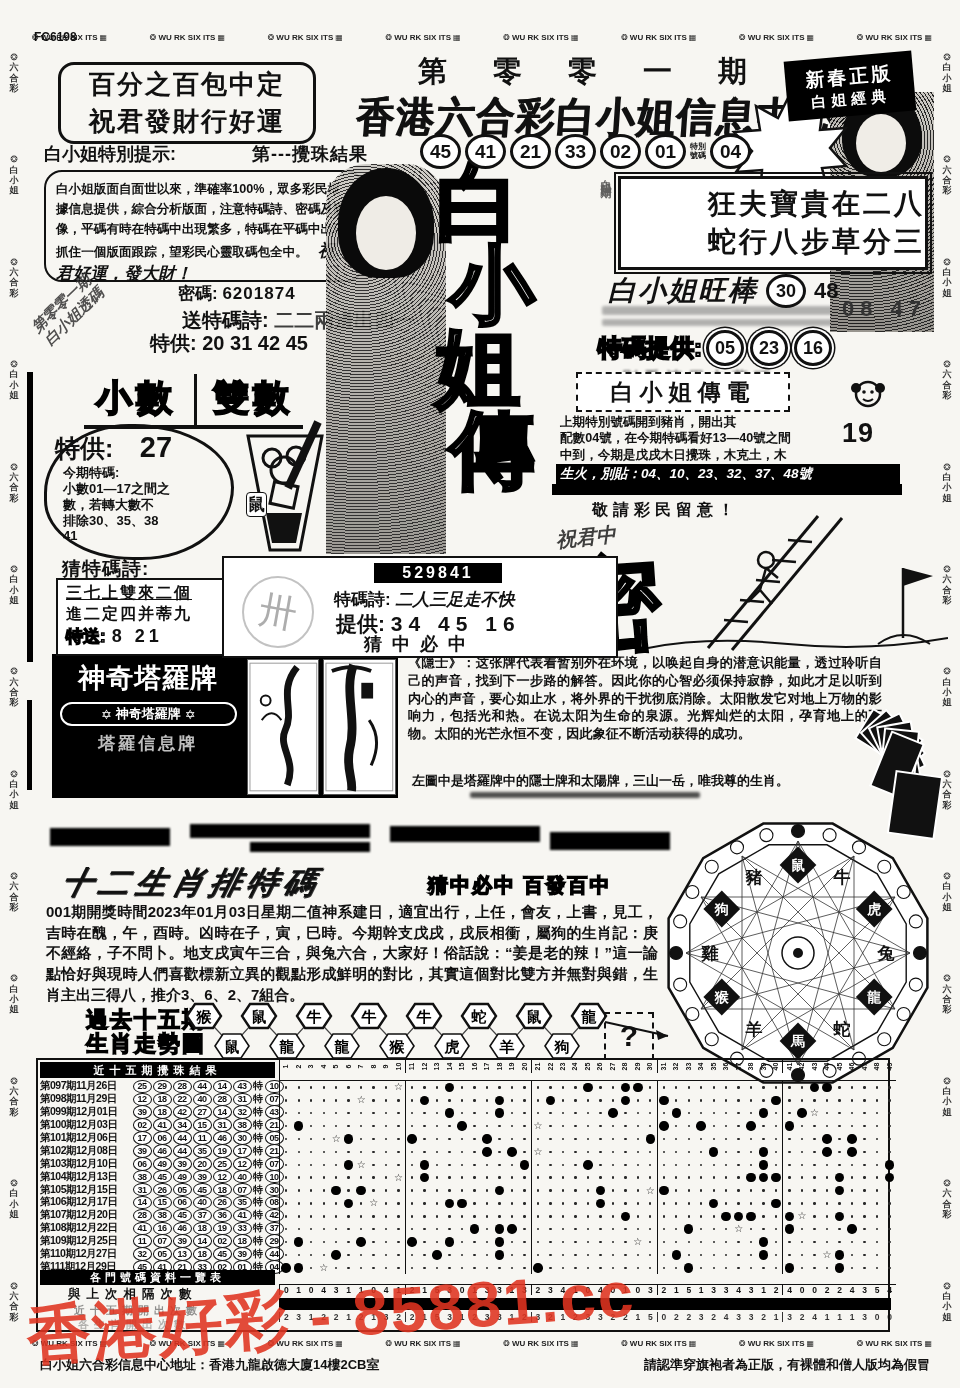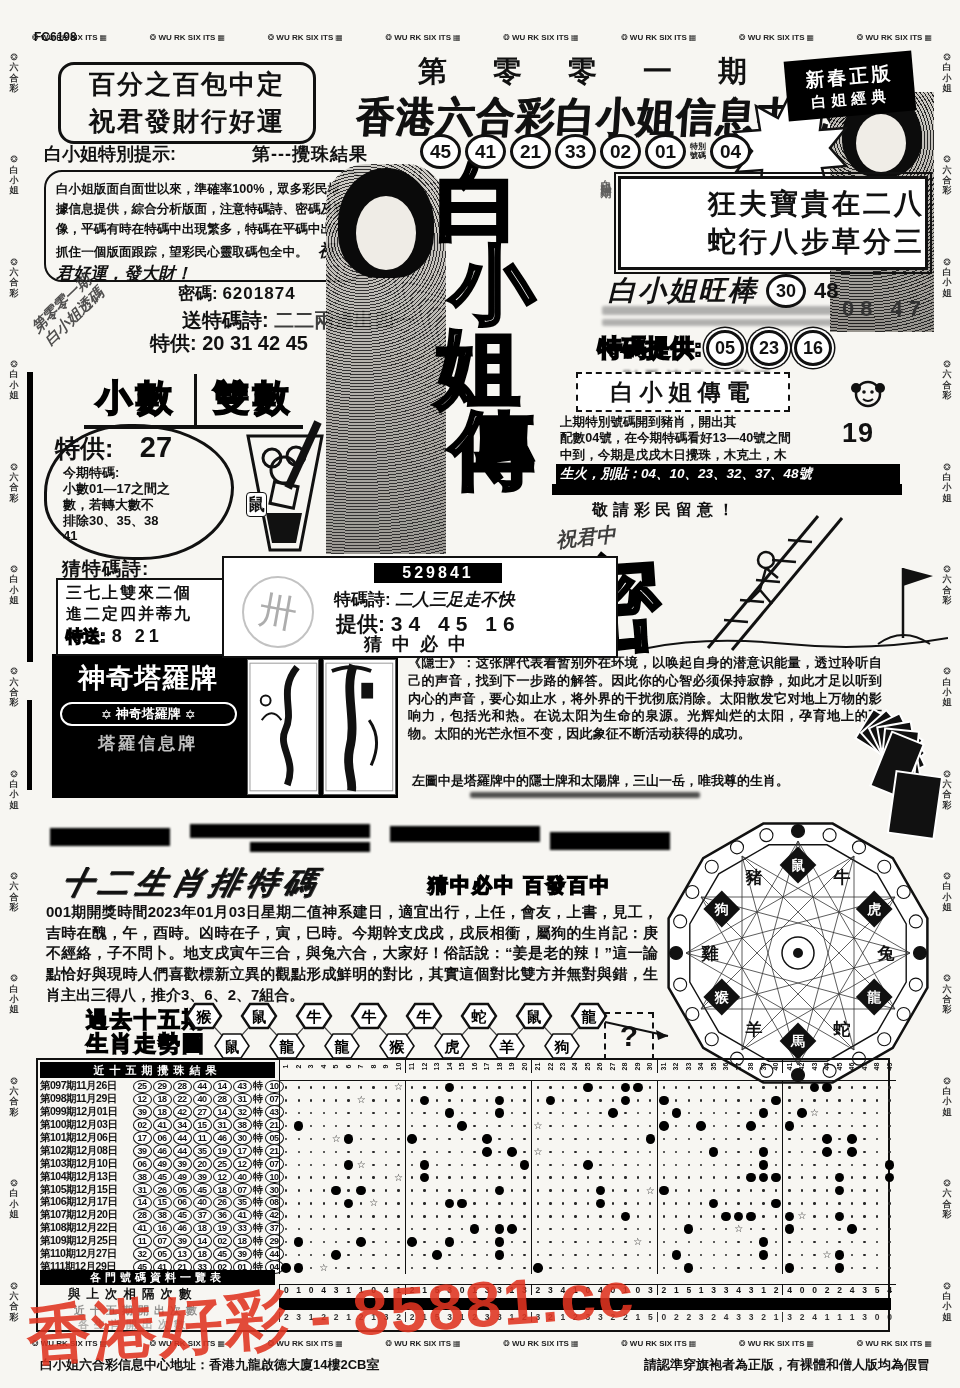--- a/index.html
+++ b/index.html
@@ -319,21 +319,21 @@
     <circle cx="42" cy="40" r="9" fill="none" stroke="#111" stroke-width="3"></circle>
     <circle cx="66" cy="38" r="9" fill="none" stroke="#111" stroke-width="3"></circle>
     <circle cx="54" cy="52" r="13" fill="none" stroke="#111" stroke-width="3"></circle>
     <rect x="42" y="66" width="24" height="22" fill="none" stroke="#111" stroke-width="3" transform="rotate(12 54 77)"></rect>
     <path d="M36 95 L72 95 L66 125 L42 125 Z" fill="#111"></path>
   </svg>
   <div class="abs blk" style="left:246px;top:492px;font-size:17px;border:1.5px solid #111;border-radius:4px;padding:0 1px;background:#fff;">鼠</div>
 
   <div class="abs blk" style="left:62px;top:556px;font-size:19px;letter-spacing:1px;">猜特碼詩:</div>
   <div class="abs" style="left:56px;top:578px;width:196px;height:78px;border:2.5px solid #111;background:#fff;padding:3px 8px;box-sizing:border-box;z-index:2;">
-    <div class="b" style="font-size:16px;letter-spacing:2px;">三七上雙來二個</div>
+    <div class="b" style="font-size:16px;letter-spacing:2px;text-decoration:underline;">三七上雙來二個</div>
     <div class="b" style="font-size:16px;letter-spacing:2px;">進二定四并蒂九</div>
     <div style="display:flex;align-items:center;gap:6px;">
       <span class="outl-s" style="font-size:17px;">特送:</span>
       <span class="b" style="font-size:18px;letter-spacing:4px;text-align:right;">8 21</span>
     </div>
   </div>
   <div class="abs stamp" style="left:252px;top:576px;width:78px;height:78px;">
     <span style="font-size:42px;transform:rotate(14deg);">卅</span>
   </div>
 

